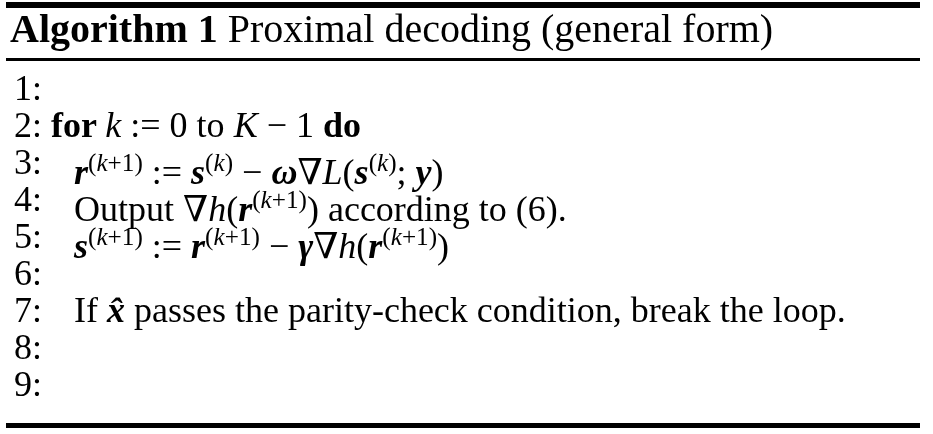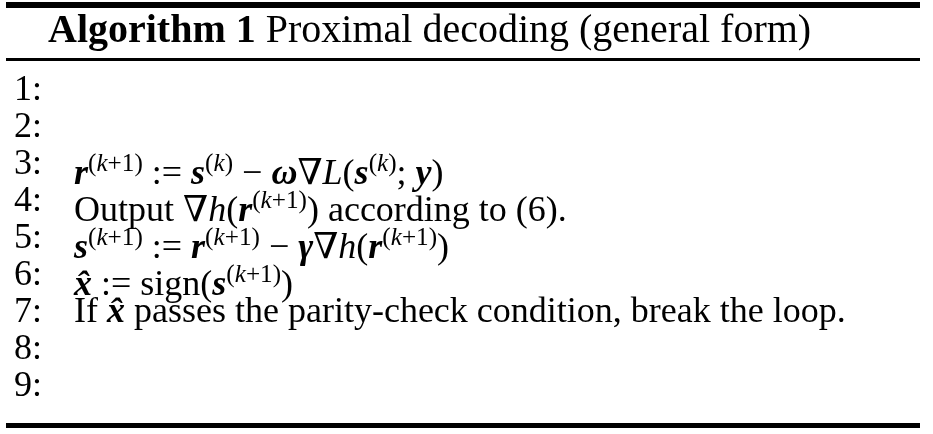--- a/index.html
+++ b/index.html
@@ -21,21 +21,20 @@
   .rule-top    { top: 2px;   height: 6px; }
   .rule-mid    { top: 58px;  height: 3px; }
   .rule-bottom { top: 423px; height: 5px; }
   .caption {
     position: absolute;
     left: 10px;
     top: 7px;
     font-size: 40px;
     line-height: 44px;
     white-space: nowrap;
-    margin-left: 38px;
   }
   .cap-label { font-weight: 700; }
   .lines {
     position: absolute;
     top: 70px;
     left: 0;
     width: 100%;
     font-size: 36px;
   }
   .line {
@@ -65,36 +64,36 @@
 <div class="page">
   <div class="rule rule-top"></div>
   <div class="caption"><span class="cap-label">Algorithm 1</span><span class="cap-title"> Proximal decoding (general form)</span></div>
   <div class="rule rule-mid"></div>
   <div class="lines">
       <div class="line">
         <span class="num">1:</span>
       </div>
       <div class="line">
         <span class="num">2:</span>
+        <span class="content"><span class="tok bf">for </span><span class="tok it">k</span><span class="tok rm"> := 0 to </span><span class="tok it">K</span><span class="tok rm"> − 1 </span><span class="tok bf">do</span></span>
       </div>
       <div class="line">
         <span class="num">3:</span>
         <span class="content ind1"><span class="tok bi">r</span><span class="tok rm sup">(</span><span class="tok it sup">k</span><span class="tok rm sup">+1)</span><span class="tok rm"> := </span><span class="tok bi">s</span><span class="tok rm sup">(</span><span class="tok it sup">k</span><span class="tok rm sup">)</span><span class="tok rm"> − </span><span class="tok bi">ω</span><span class="tok rm">∇</span><span class="tok it">L</span><span class="tok rm">(</span><span class="tok bi">s</span><span class="tok rm sup">(</span><span class="tok it sup">k</span><span class="tok rm sup">)</span><span class="tok rm">; </span><span class="tok bi">y</span><span class="tok rm">)</span></span>
       </div>
       <div class="line">
         <span class="num">4:</span>
         <span class="content ind1"><span class="tok rm">Output </span><span class="tok rm">∇</span><span class="tok it">h</span><span class="tok rm">(</span><span class="tok bi">r</span><span class="tok rm sup">(</span><span class="tok it sup">k</span><span class="tok rm sup">+1)</span><span class="tok rm">) according to (6).</span></span>
       </div>
       <div class="line">
         <span class="num">5:</span>
         <span class="content ind1"><span class="tok bi">s</span><span class="tok rm sup">(</span><span class="tok it sup">k</span><span class="tok rm sup">+1)</span><span class="tok rm"> := </span><span class="tok bi">r</span><span class="tok rm sup">(</span><span class="tok it sup">k</span><span class="tok rm sup">+1)</span><span class="tok rm"> − </span><span class="tok bi">γ</span><span class="tok rm">∇</span><span class="tok it">h</span><span class="tok rm">(</span><span class="tok bi">r</span><span class="tok rm sup">(</span><span class="tok it sup">k</span><span class="tok rm sup">+1)</span><span class="tok rm">)</span></span>
       </div>
       <div class="line">
         <span class="num">6:</span>
-        <span class="content ind1"><span class="tok bi">x̂</span><span class="tok rm"> := sign(</span><span class="tok bi">s</span><span class="tok rm sup">(</span><span class="tok it sup">k</span><span class="tok rm sup">+1)</span><span class="tok rm">)</span></span>
       </div>
       <div class="line">
         <span class="num">7:</span>
         <span class="content ind1"><span class="tok rm">If </span><span class="tok bi">x̂</span><span class="tok rm"> passes the parity-check condition, break the loop.</span></span>
       </div>
       <div class="line">
         <span class="num">8:</span>
       </div>
       <div class="line">
         <span class="num">9:</span>

